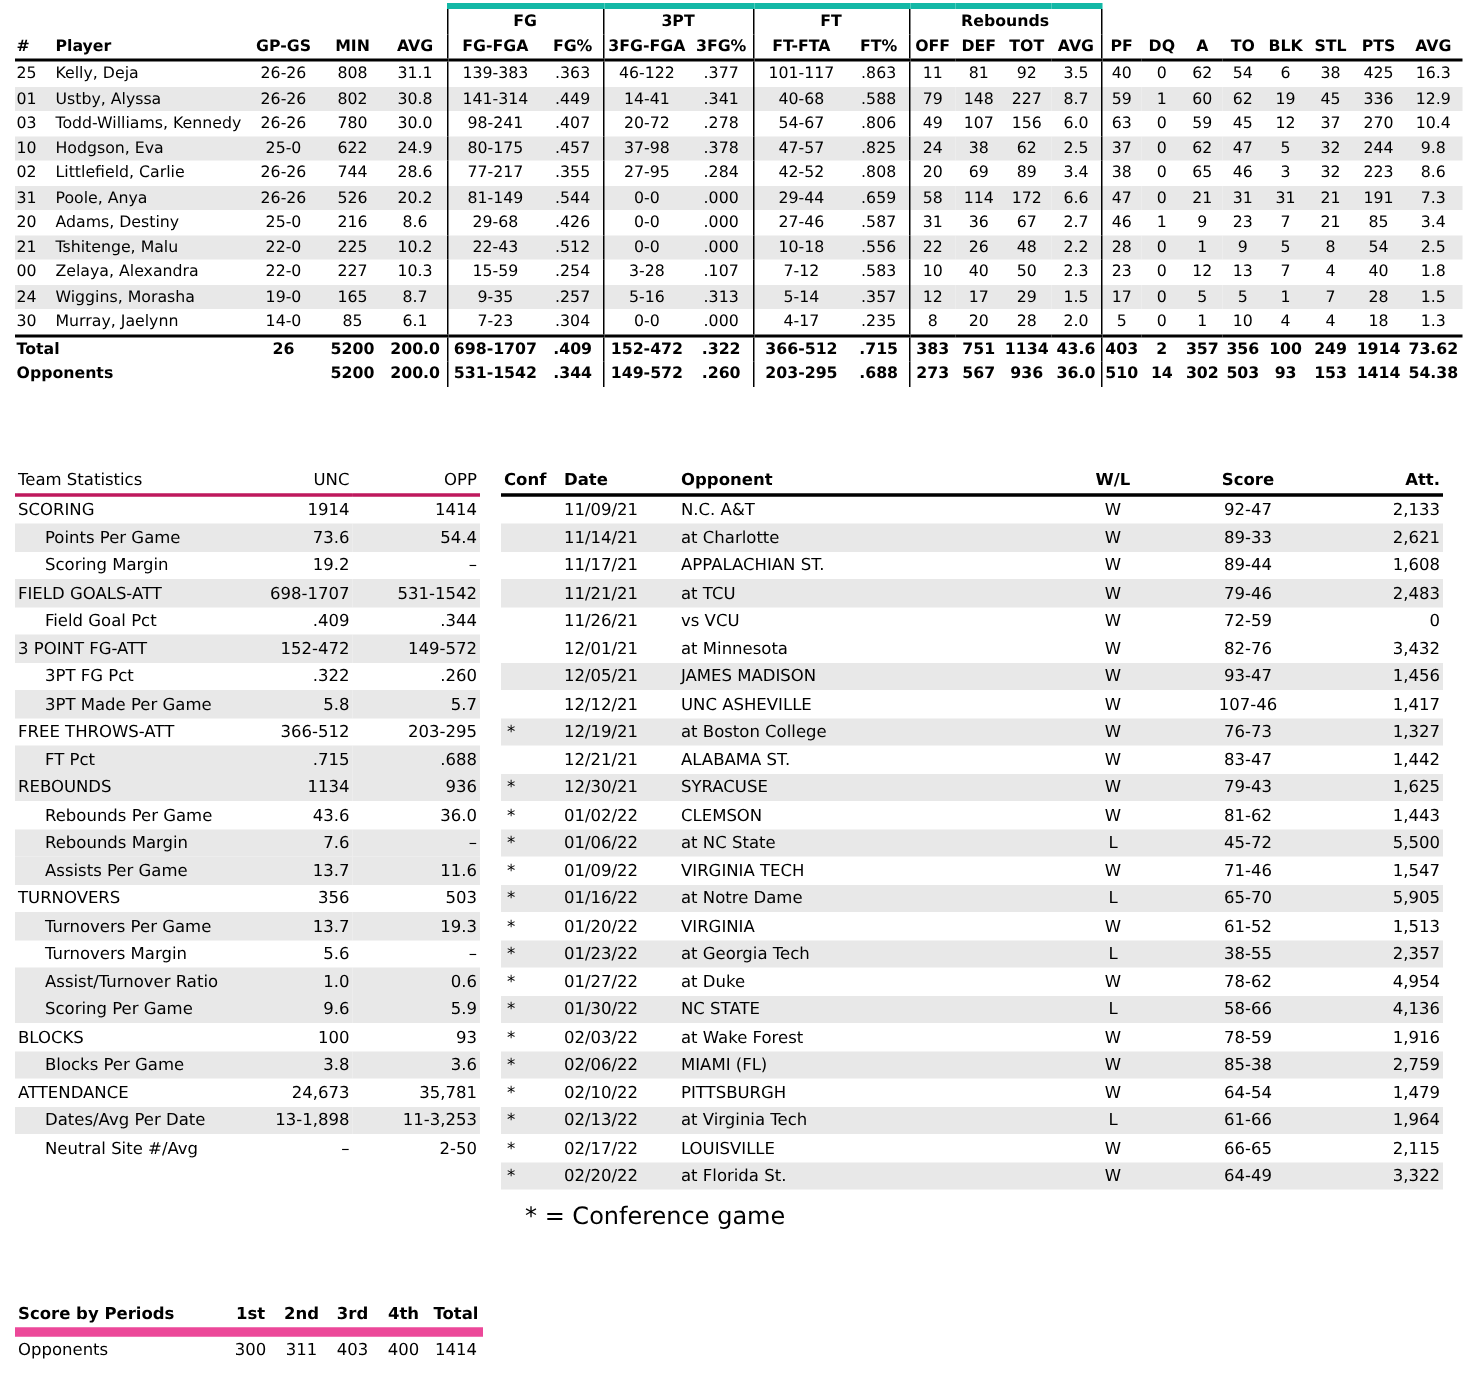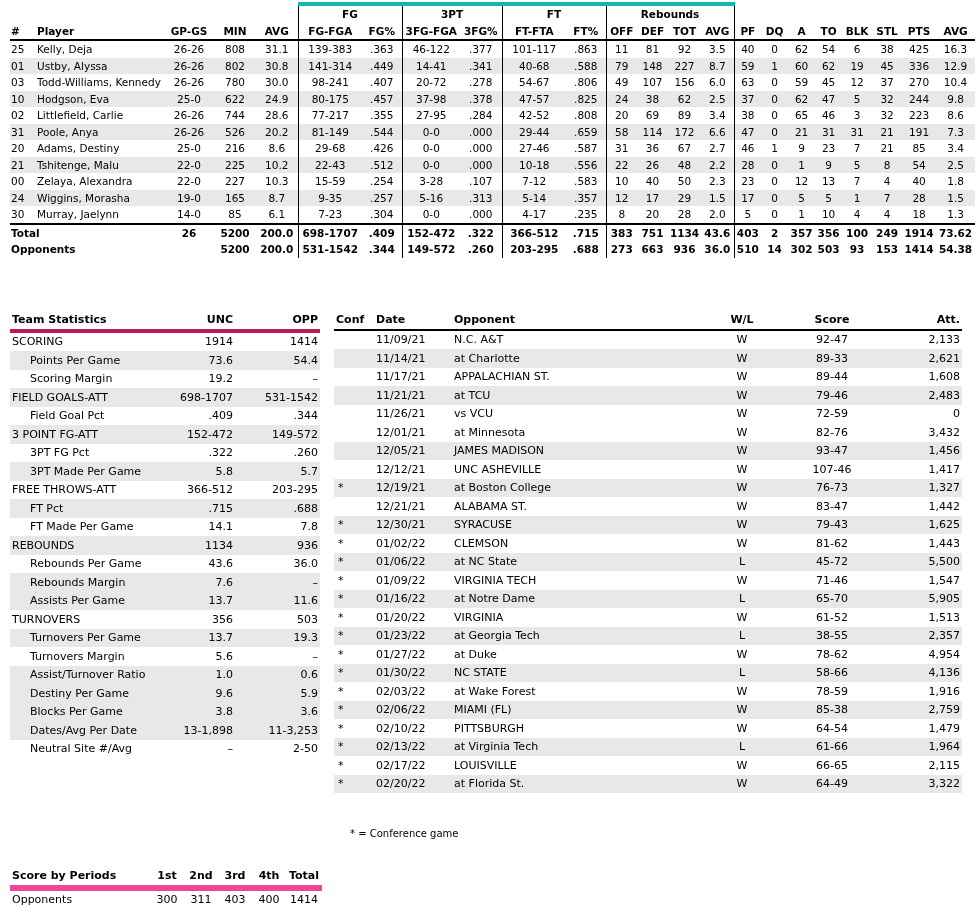--- a/index.html
+++ b/index.html
@@ -19,28 +19,28 @@
 
   #roster{position:absolute;top:2px;left:10px;width:965px;font-size:10.5px}
   #roster th,#roster td{padding:2px 1px;line-height:12.5px}
   #roster thead th{font-weight:bold}
   #roster thead tr.cols th{border-bottom:2px solid #000}
   #roster tr.total td{border-top:2px solid #000;font-weight:bold}
   #roster tr.oppr td{font-weight:bold}
 
   #teamstats{position:absolute;top:310px;left:10px;width:310px;font-size:11px}
   #teamstats th,#teamstats td{padding:2.5px 2px;line-height:13.5px}
-  #teamstats thead th{font-weight:bold;border-bottom:4px solid #be185d}
+  #teamstats thead th{font-weight:normal;border-bottom:2px solid #be185d}
 
   #games{position:absolute;top:310px;left:334px;width:628px;font-size:11px}
   #games th,#games td{padding:2.5px 2px;line-height:13.5px}
   #games thead th{font-weight:bold;border-bottom:2px solid #000}
   #games td.conf{padding-left:4px}
 
-  #note{position:absolute;top:827px;left:350px;font-size:10px;line-height:14px}
+  #note{position:absolute;top:804px;left:350px;font-size:16px;line-height:14px}
 
   #periods{position:absolute;top:866px;left:10px;width:312px;font-size:11px}
   #periods th,#periods td{padding:2.5px 2px;line-height:13.5px}
   #periods thead th{font-weight:bold;border-bottom:6px solid #ec4899}
 </style>
 </head>
 <body>
 
 <table id="roster">
   <colgroup>
@@ -408,21 +408,21 @@
         <td class="ta-c"></td>
         <td class="ta-c">5200</td>
         <td class="ta-c">200.0</td>
         <td class="ta-c vl">531-1542</td>
         <td class="ta-c">.344</td>
         <td class="ta-c vl">149-572</td>
         <td class="ta-c">.260</td>
         <td class="ta-c vl">203-295</td>
         <td class="ta-c">.688</td>
         <td class="ta-c vl">273</td>
-        <td class="ta-c">663</td>
+        <td class="ta-c">567</td>
         <td class="ta-c">936</td>
         <td class="ta-c">36.0</td>
         <td class="ta-c vl">510</td>
         <td class="ta-c">14</td>
         <td class="ta-c">302</td>
         <td class="ta-c">503</td>
         <td class="ta-c">93</td>
         <td class="ta-c">153</td>
         <td class="ta-c">1414</td>
         <td class="ta-c">54.38</td>
@@ -487,25 +487,20 @@
       <tr>
         <td class="ta-l">FREE THROWS-ATT</td>
         <td class="ta-r">366-512</td>
         <td class="ta-r">203-295</td>
       </tr>
       <tr class="alt">
         <td class="ta-l ind">FT Pct</td>
         <td class="ta-r">.715</td>
         <td class="ta-r">.688</td>
       </tr>
-      <tr>
-        <td class="ta-l ind">FT Made Per Game</td>
-        <td class="ta-r">14.1</td>
-        <td class="ta-r">7.8</td>
-      </tr>
       <tr class="alt">
         <td class="ta-l">REBOUNDS</td>
         <td class="ta-r">1134</td>
         <td class="ta-r">936</td>
       </tr>
       <tr>
         <td class="ta-l ind">Rebounds Per Game</td>
         <td class="ta-r">43.6</td>
         <td class="ta-r">36.0</td>
       </tr>
@@ -533,28 +528,38 @@
         <td class="ta-l ind">Turnovers Margin</td>
         <td class="ta-r">5.6</td>
         <td class="ta-r">–</td>
       </tr>
       <tr class="alt">
         <td class="ta-l ind">Assist/Turnover Ratio</td>
         <td class="ta-r">1.0</td>
         <td class="ta-r">0.6</td>
       </tr>
       <tr class="alt">
-        <td class="ta-l ind">Destiny Per Game</td>
+        <td class="ta-l ind">Scoring Per Game</td>
         <td class="ta-r">9.6</td>
         <td class="ta-r">5.9</td>
+      </tr>
+      <tr>
+        <td class="ta-l">BLOCKS</td>
+        <td class="ta-r">100</td>
+        <td class="ta-r">93</td>
       </tr>
       <tr class="alt">
         <td class="ta-l ind">Blocks Per Game</td>
         <td class="ta-r">3.8</td>
         <td class="ta-r">3.6</td>
+      </tr>
+      <tr>
+        <td class="ta-l">ATTENDANCE</td>
+        <td class="ta-r">24,673</td>
+        <td class="ta-r">35,781</td>
       </tr>
       <tr class="alt">
         <td class="ta-l ind">Dates/Avg Per Date</td>
         <td class="ta-r">13-1,898</td>
         <td class="ta-r">11-3,253</td>
       </tr>
       <tr>
         <td class="ta-l ind">Neutral Site #/Avg</td>
         <td class="ta-r">–</td>
         <td class="ta-r">2-50</td>

